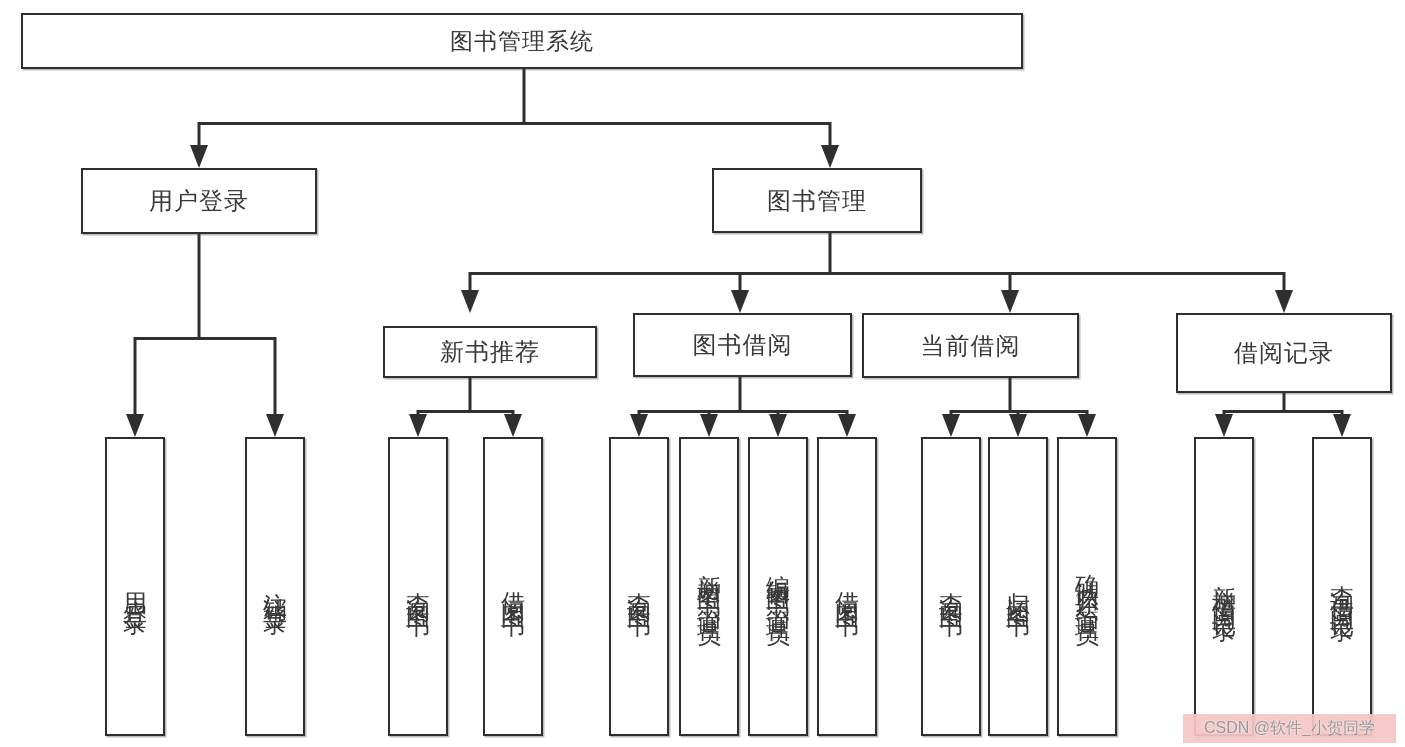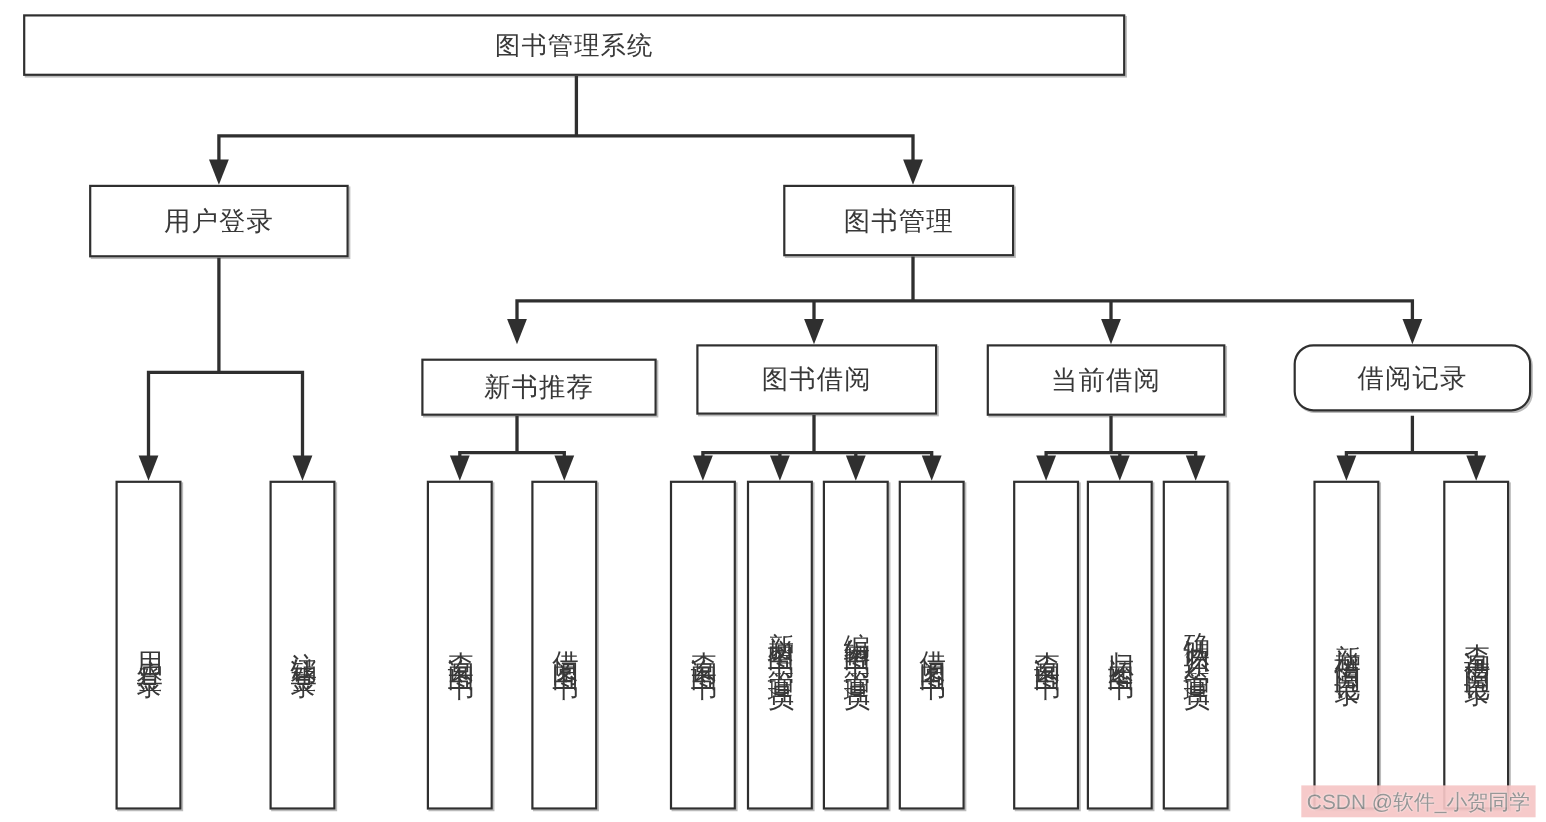--- a/index.html
+++ b/index.html
@@ -44,21 +44,21 @@
     position:absolute;
     left:1183px;top:714px;
     width:213px;height:29px;
     background:var(--watermark-bg);
     opacity:.92;
     display:flex;align-items:center;justify-content:center;
     z-index:5;
   }
   .watermark span{
     color:var(--watermark-text);
-    font-size:19px;
+    font-size:16px;
     white-space:nowrap;
     text-shadow:0 0 2px #ffffff;
   }
 </style>
 </head>
 <body>
 
 <div class="stage">
 
   <svg width="1405" height="747" viewBox="0 0 1405 747" aria-hidden="true">
@@ -103,24 +103,24 @@
   <div class="box hbox" style="left:712px;top:168px;width:210px;height:65px;">
     <span>图书管理</span>
   </div>
 
   <div class="box hbox" style="left:363px;top:326px;width:214px;height:52px;margin-left:20px;">
     <span>新书推荐</span>
   </div>
   <div class="box hbox" style="left:633px;top:313px;width:219px;height:64px;">
     <span>图书借阅</span>
   </div>
-  <div class="box hbox" style="left:897px;top:313px;width:217px;height:65px;">
+  <div class="box hbox" style="left:862px;top:313px;width:217px;height:65px;">
     <span>当前借阅</span>
   </div>
-  <div class="box hbox" style="left:1176px;top:313px;width:216px;height:61px;border-radius:18px;">
+  <div class="box hbox" style="left:1176px;top:313px;width:216px;height:80px;">
     <span>借阅记录</span>
   </div>
 
   <div class="box vbox" style="left:105px;">
     <span class="vtext">用户登录</span>
   </div>
   <div class="box vbox" style="left:245px;">
     <span class="vtext">注销登录</span>
   </div>
 

